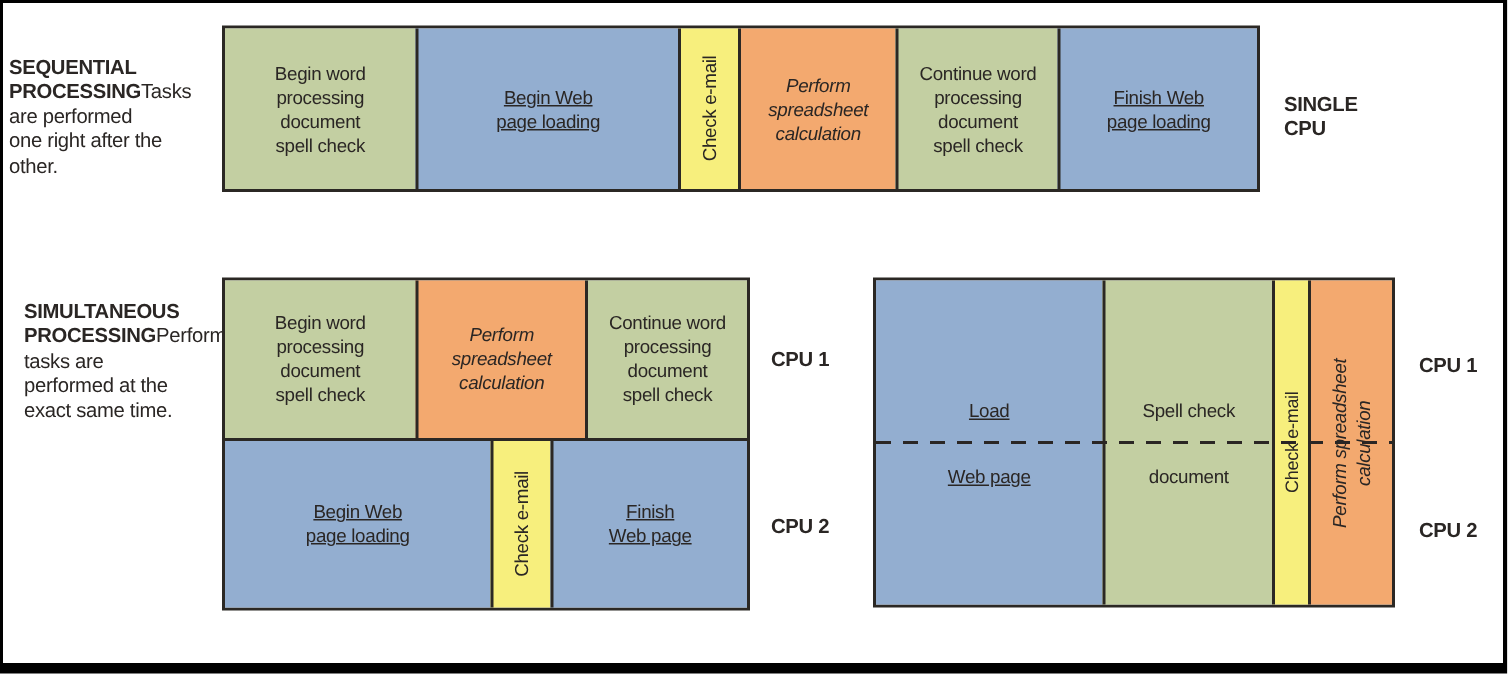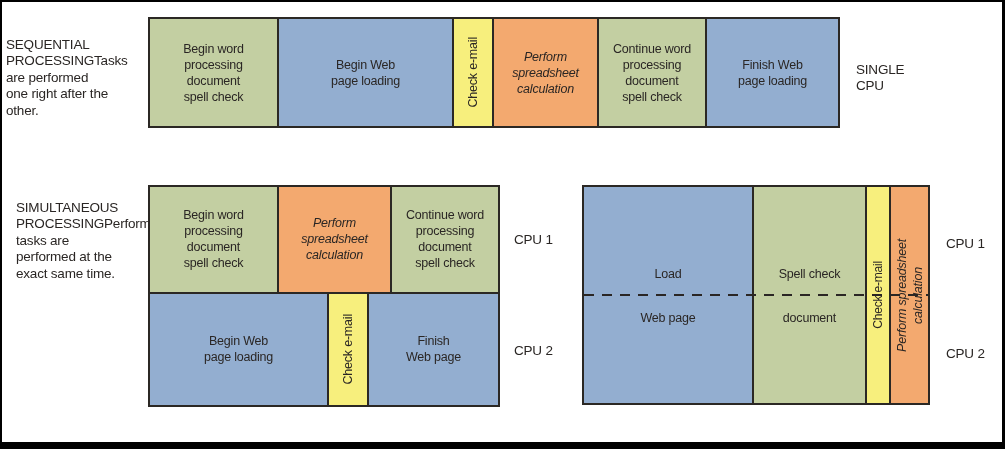--- a/index.html
+++ b/index.html
@@ -11,32 +11,32 @@
     position:relative; width:1005px; height:451px; background:#fff;
     font-family:"Liberation Sans", sans-serif; color:var(--text);
     overflow:hidden;
   }
   .frame{
     position:absolute; left:0; top:0; width:1005px; height:449px;
     border:solid var(--frame); border-width:2px 3px 7px 2px; box-sizing:border-box;
     pointer-events:none;
   }
   .side-label{position:absolute; width:142px; font-size:13.5px; line-height:16.5px; letter-spacing:-0.2px; white-space:pre-line;}
-  .side-label .hd{font-weight:normal; white-space:pre-line;}
+  .side-label .hd{font-weight:bold; white-space:pre-line;}
   .side-label .ds{white-space:pre-line;}
-  .cpu-tag{position:absolute; font-weight:normal; font-size:13.5px; line-height:16px; letter-spacing:-0.2px; white-space:pre-line;}
+  .cpu-tag{position:absolute; font-weight:bold; font-size:13.5px; line-height:16px; letter-spacing:-0.2px; white-space:pre-line;}
   .trow{position:absolute; display:flex; border:2px solid var(--block_border); box-sizing:border-box; background:#fff;}
   .cell{
     display:flex; align-items:center; justify-content:center; text-align:center;
     font-size:12.5px; line-height:16px; letter-spacing:-0.2px;
     box-sizing:border-box; flex:0 0 auto; white-space:pre-line; position:relative;
   }
   .cell + .cell{border-left:2px solid var(--block_border);}
   .cell.grow{flex:1 1 auto;}
-  .c-green{background:var(--green);} .c-blue{background:var(--blue);}
+  .c-green{background:var(--green);} .c-blue{background:var(--blue);text-decoration:underline;}
   .c-yellow{background:var(--yellow);} .c-orange{background:var(--orange);font-style:italic;}
   .vtext{writing-mode:vertical-rl; transform:rotate(180deg); white-space:pre-line; text-align:center;}
   .stack{position:absolute; display:flex; flex-direction:column; border:2px solid var(--block_border); box-sizing:border-box;}
   .stack .srow{display:flex; flex:1 1 auto;}
   .stack .srow.first{border-bottom:2px solid var(--block_border);}
   .halves{display:flex; flex-direction:column; width:100%; height:100%;}
   .halves .half{flex:1 1 50%; display:flex; justify-content:center; box-sizing:border-box;}
   .halves .half.top{align-items:flex-end; padding-bottom:13px;}
   .halves .half.bot{align-items:flex-start; padding-top:15px;}
   .dashline{
@@ -109,21 +109,21 @@
       <div class="cell c-blue grow"><span>Finish
 Web page</span></div>
     </div>
   </div>
 
   <div class="cpu-tag" style="left:514px; top:232px;">CPU 1</div>
   <div class="cpu-tag" style="left:514px; top:343px;">CPU 2</div>
 
   <div class="trow" style="left:582px; top:185px; width:348px; height:220px;">
     <div class="dashline"></div>
-    <div class="cell c-blue" style="width:168px;">
+    <div class="cell c-blue" style="width:151px;">
       <div class="halves">
         <div class="half top"><span>Load</span></div>
         <div class="half bot"><span>Web page</span></div>
       </div>
     </div>
     <div class="cell c-green" style="width:113px;">
       <div class="halves">
         <div class="half top"><span>Spell check</span></div>
         <div class="half bot"><span>document</span></div>
       </div>

